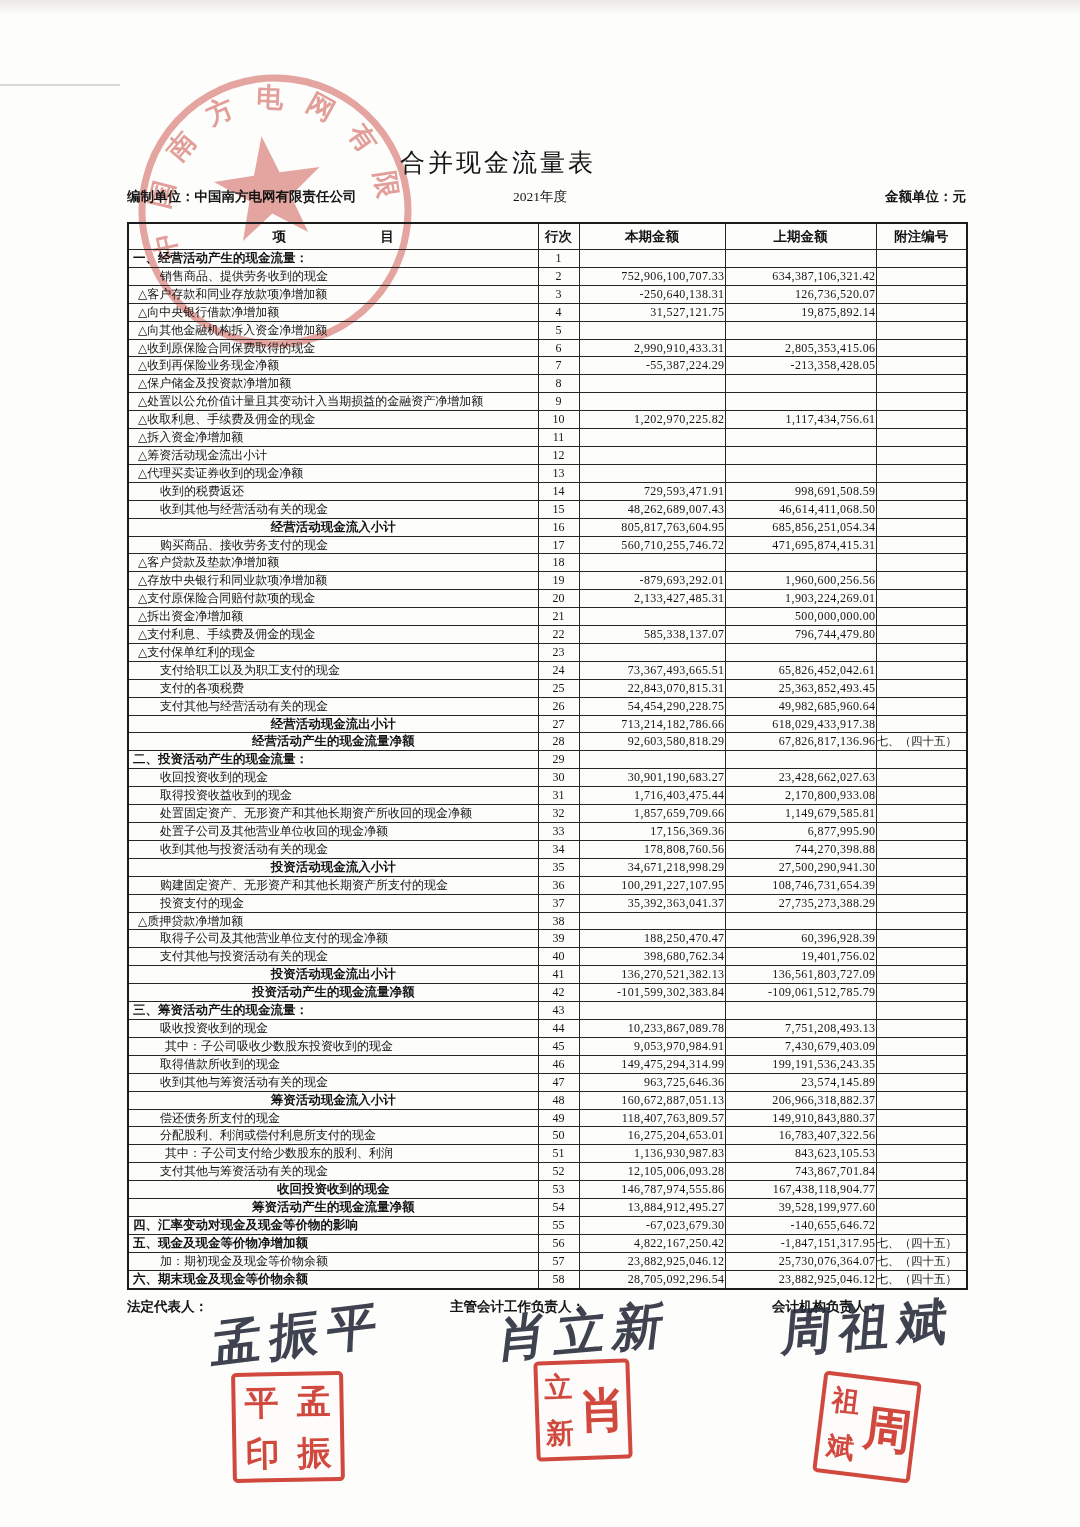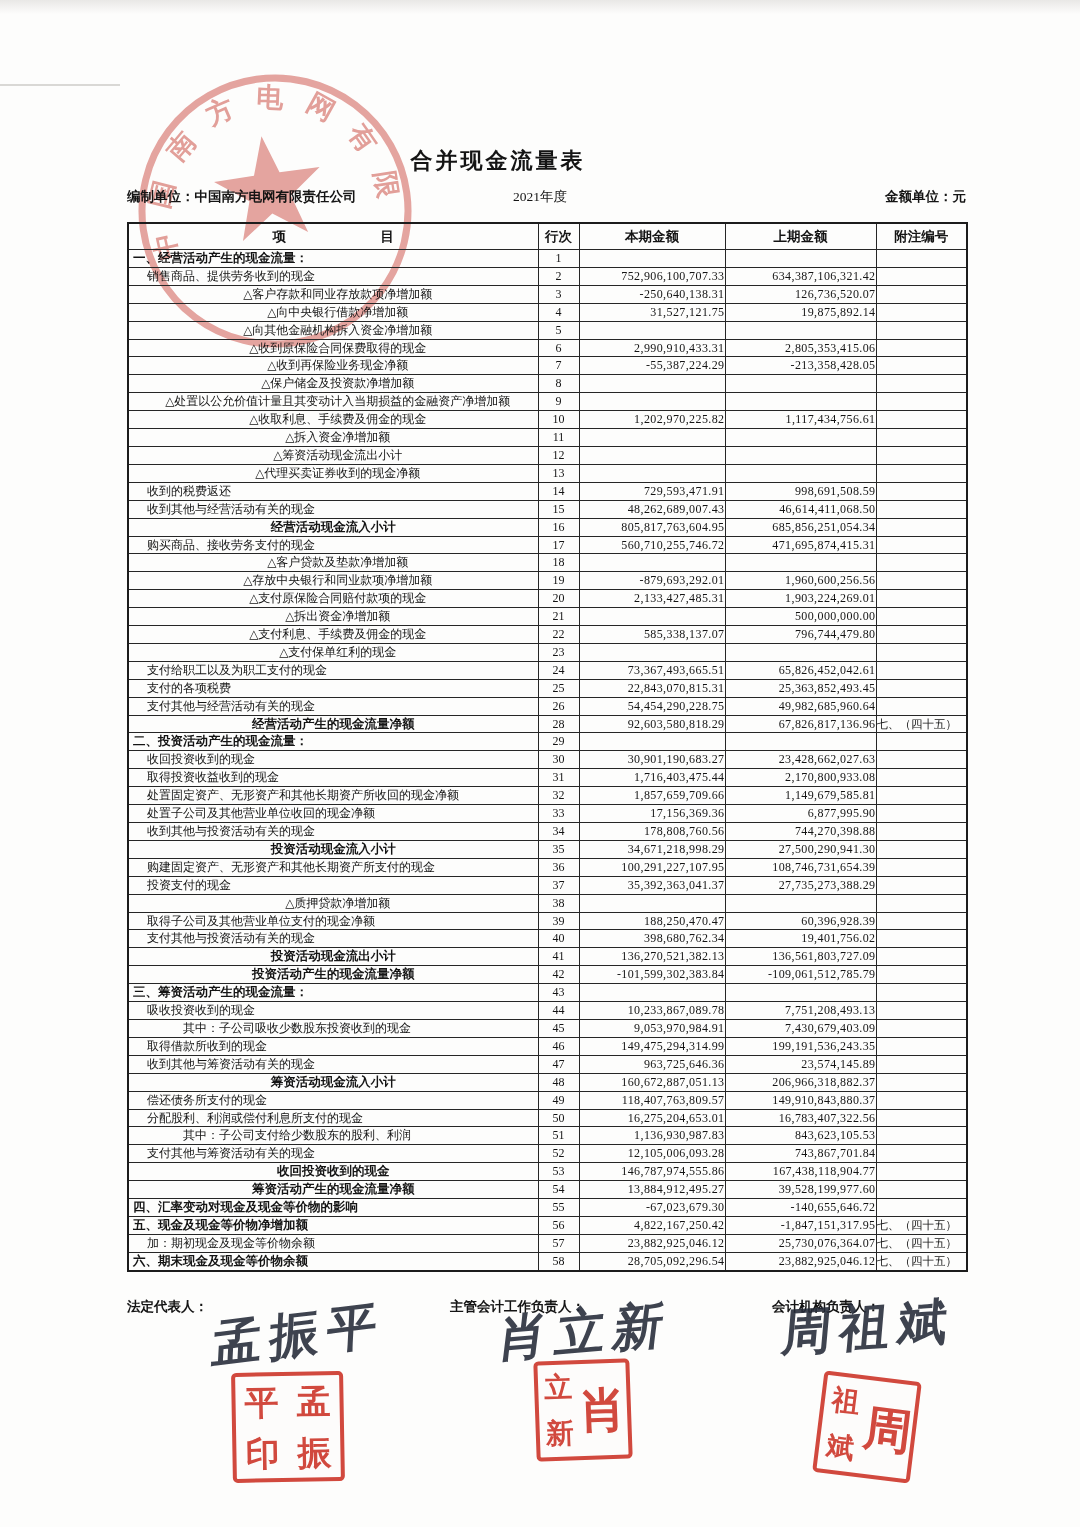--- a/index.html
+++ b/index.html
@@ -13,21 +13,21 @@
   }
   .page{
     position:absolute;left:0;top:0;width:1080px;height:1527px;
     background:linear-gradient(180deg,#e9e8e6 0,#fdfdfc 14px,#fdfdfc 100%);
   }
   .scan-edge{position:absolute;left:0;top:84px;width:120px;height:2px;background:#d9d8d5;}
 
   
   .doc-title{
     position:absolute;left:0;top:146px;width:996px;
-    text-align:center;font-size:22px;font-weight:700;letter-spacing:3px;
+    text-align:center;font-size:25px;font-weight:400;letter-spacing:3px;
   }
   .meta-line{position:absolute;left:0;top:188px;width:1080px;height:22px;font-size:13.5px;}
   .meta-prepared{position:absolute;left:127px;top:0;font-weight:600;}
   .meta-period{position:absolute;left:0;top:0;width:1080px;text-align:center;}
   .meta-unit{position:absolute;right:114px;top:0;font-weight:600;}
 
   
   table.cf{
     position:absolute;left:127px;top:222px;width:839px;
     border-collapse:collapse;table-layout:fixed;
@@ -39,23 +39,23 @@
     overflow:hidden;white-space:nowrap;
   }
   table.cf{border:2px solid #1c1c1c;}
   table.cf th{height:25px;line-height:25px;font-size:13.5px;font-weight:700;text-align:center;}
   th.h-item{white-space:pre;margin-left:13px;}
   td.c-item{text-align:left;padding-left:27px;}
   td.c-line{text-align:center;font-size:12px;}
   td.c-num{text-align:right;padding-right:9px;font-variant-numeric:tabular-nums;letter-spacing:.4px;}
   td.c-note{text-align:left;padding-left:4px;font-size:11.5px;}
   tr.r-section td.c-item{font-weight:700;padding-left:4px;font-size:12.5px;}
-  tr.r-delta td.c-item{padding-left:9px;text-align:center;}
-  tr.r-item td.c-item{padding-left:18px;}
-  tr.r-sub td.c-item{padding-left:54px;}
+  tr.r-delta td.c-item{padding-left:9px;}
+  tr.r-item td.c-item{padding-left:31px;}
+  tr.r-sub td.c-item{padding-left:36px;}
   tr.r-total td.c-item{font-weight:700;text-align:center;padding-left:0;font-size:12.5px;}
 
   
   .sign-label{position:absolute;top:1298px;font-size:13.5px;font-weight:600;}
   .lbl-legal{left:127px;}
   .lbl-chief{left:450px;}
   .lbl-dept{left:772px;}
 
   .signature{
     position:absolute;font-size:50px;font-weight:700;color:#242a38;
@@ -303,20 +303,27 @@
           <td class="c-note"></td>
         </tr>
         <tr class="r-item">
           <td class="c-item">支付其他与经营活动有关的现金</td>
           <td class="c-line">26</td>
           <td class="c-num">54,454,290,228.75</td>
           <td class="c-num">49,982,685,960.64</td>
           <td class="c-note"></td>
         </tr>
         <tr class="r-total">
+          <td class="c-item">经营活动现金流出小计</td>
+          <td class="c-line">27</td>
+          <td class="c-num">713,214,182,786.66</td>
+          <td class="c-num">618,029,433,917.38</td>
+          <td class="c-note"></td>
+        </tr>
+        <tr class="r-total">
           <td class="c-item">经营活动产生的现金流量净额</td>
           <td class="c-line">28</td>
           <td class="c-num">92,603,580,818.29</td>
           <td class="c-num">67,826,817,136.96</td>
           <td class="c-note">七、（四十五）</td>
         </tr>
         <tr class="r-section">
           <td class="c-item">二、投资活动产生的现金流量：</td>
           <td class="c-line">29</td>
           <td class="c-num"></td>

